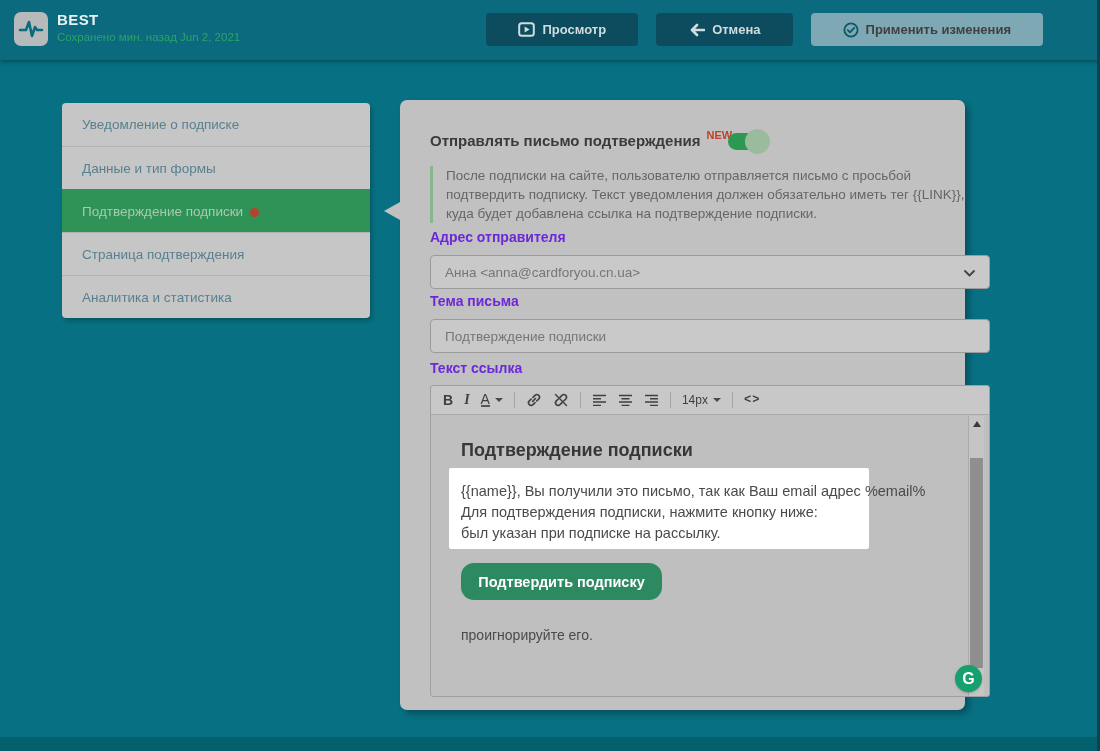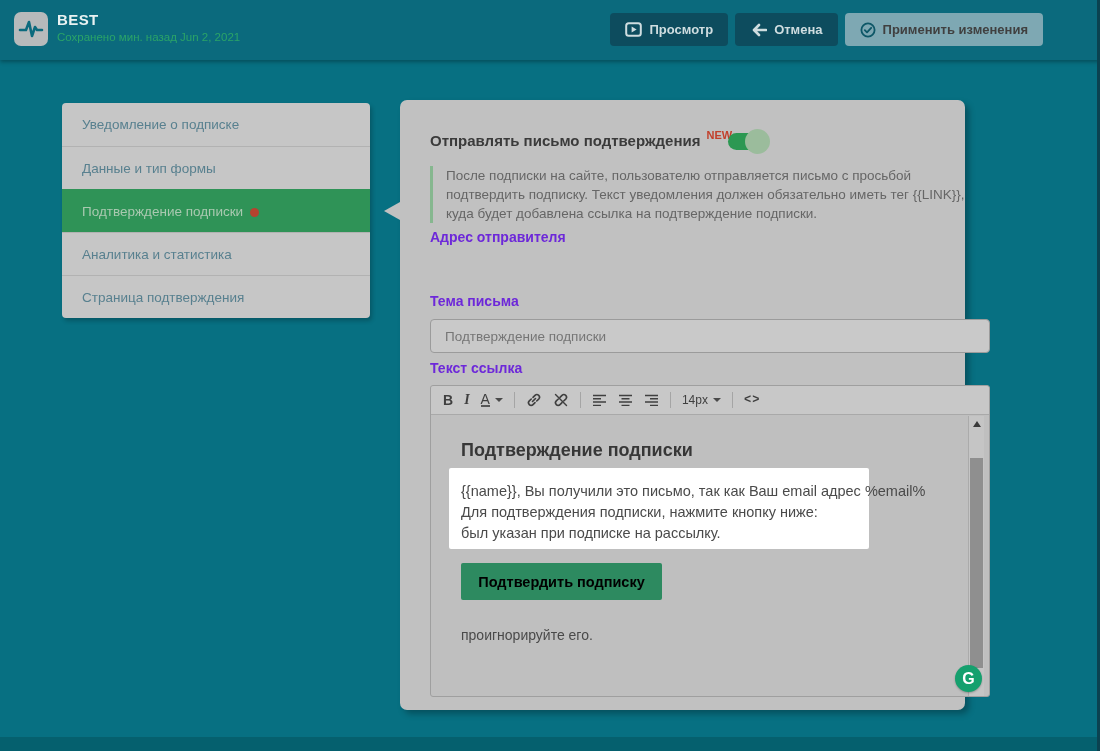--- a/index.html
+++ b/index.html
@@ -5,21 +5,21 @@
   * { margin:0; padding:0; box-sizing:border-box; }
   body { font-family:"Liberation Sans", sans-serif; background:#222; }
   .canvas { position:relative; width:1100px; height:751px; background:#077082; overflow:hidden; }
 
   
   .topbar { position:absolute; top:0; left:0; width:1100px; height:60px; background:#0b6a7d; box-shadow:0 2px 4px rgba(0,0,0,.30); z-index:5; }
   .logo-box { position:absolute; left:14px; top:12px; width:34px; height:34px; background:#b7babb; border-radius:7px; display:flex; align-items:center; justify-content:center; }
   .app-title { position:absolute; left:57px; top:11px; font-size:15px; font-weight:700; color:#e9f2f2; letter-spacing:.4px; }
   .saved-status { position:absolute; left:57px; top:31px; font-size:11.5px; color:#2ba468; }
   .topbar-actions { position:absolute; right:57px; top:13px; display:flex; gap:7px; }
-  .tb-btn { height:33px; display:flex; align-items:center; gap:7px; padding:0 15px; border-radius:4px; font-size:13px; font-weight:700; cursor:pointer; }
+  .tb-btn { height:33px; display:flex; align-items:center; gap:7px; padding:0 32px; border-radius:4px; font-size:13px; font-weight:700; cursor:pointer;margin-left:11px; }
   .tb-btn.dark { background:#0d4c5e; color:#cfdde0; }
   .tb-btn.light { background:#7ea8b3; color:#404040; }
   .tb-btn svg { display:block; }
 
   
   .sidebar { position:absolute; left:62px; top:103px; width:308px; background:#c6c6c6; border-radius:4px; box-shadow:2px 3px 4px rgba(0,0,0,.22); z-index:3; }
   .side-item { height:43px; line-height:43px; padding-left:20px; font-size:13.5px; color:#58808f; border-top:1px solid #b2b2b2; cursor:pointer; }
   .side-item:first-child { border-top:none; border-radius:4px 4px 0 0; }
   .side-item:last-child { border-radius:0 0 4px 4px; }
   .side-item.active { background:#2f9357; color:#a9c9b0; border-top-color:#2f9357; }
@@ -51,21 +51,21 @@
   .tbtn.a span.letter { border-bottom:2px solid #555; line-height:12px; display:inline-block; }
   .caret { width:0; height:0; border-left:4px solid transparent; border-right:4px solid transparent; border-top:4px solid #4a4a4a; margin-left:3px; }
   .tsep { width:1px; height:16px; background:#a5a5a5; }
   .tbtn.size { font-size:12px; }
   .tbtn.code { font-family:"Liberation Mono", monospace; font-size:12px; font-weight:700; letter-spacing:1px; }
 
   .editor-body { position:absolute; top:30px; left:0; right:0; bottom:0; cursor:text; }
   .email-heading { position:absolute; left:30px; top:24px; font-size:18px; font-weight:700; color:#373737; }
   .spotlight { position:absolute; left:18px; top:52px; width:420px; height:81px; background:#ffffff; border-radius:2px; padding:13px 0 0 12px; }
   .spotlight .pline { font-size:14.5px; color:#4a4a4a; line-height:21px; white-space:nowrap; }
-  .email-btn { position:absolute; left:30px; top:147px; width:201px; height:37px; background:#2d8a60; border-radius:2px; display:flex; align-items:center; justify-content:center; font-size:14.5px; font-weight:700; color:#000000; cursor:pointer; }
+  .email-btn { position:absolute; left:30px; top:147px; width:201px; height:37px; background:#2d8a60; border-radius:13px; display:flex; align-items:center; justify-content:center; font-size:14.5px; font-weight:700; color:#ffffff; cursor:pointer; }
   .email-footer { position:absolute; left:30px; top:209px; font-size:14px; color:#4a4a4a; line-height:21px; }
 
   .vscroll { position:absolute; top:0; right:5px; bottom:0; width:16px; background:#c5c5c5; border-left:1px solid #ababab; }
   .vscroll .up { height:16px; display:flex; align-items:center; justify-content:center; cursor:pointer; }
   .up-tri { width:0; height:0; border-left:4px solid transparent; border-right:4px solid transparent; border-bottom:6px solid #3a3a3a; }
   .vscroll .thumb { position:absolute; left:1px; right:1px; top:42px; height:210px; background:#8f8f8f; cursor:grab; }
 
   .grammarly { position:absolute; right:7px; bottom:4px; width:27px; height:27px; border-radius:50%; background:#15a06e; display:flex; align-items:center; justify-content:center; color:#ffffff; font-size:16px; font-weight:700; cursor:pointer; box-shadow:0 1px 2px rgba(0,0,0,.25); }
 
   .footer-strip { position:absolute; left:0; bottom:0; width:1100px; height:14px; background:#05606e; }
@@ -113,41 +113,49 @@
     <div class="side-item">
       <span>Уведомление о подписке</span>
     </div>
     <div class="side-item">
       <span>Данные и тип формы</span>
     </div>
     <div class="side-item active">
       <span>Подтверждение подписки</span><span class="dot"></span>
     </div>
     <div class="side-item">
+      <span>Страница подтверждения</span>
+    </div>
+    <div class="side-item">
       <span>Аналитика и статистика</span>
-    </div>
-    <div class="side-item">
-      <span>Страница подтверждения</span>
     </div>
   </div>
 
   <div class="panel-arrow"></div>
 
   <div class="panel">
 
     <div class="toggle-label">
       <span>Отправлять письмо подтверждения</span><span class="new-badge">NEW</span>
     </div>
     <div class="toggle">
       <div class="knob"></div>
     </div>
 
     <div class="infobox">После подписки на сайте, пользователю отправляется письмо с просьбой подтвердить подписку. Текст уведомления должен обязательно иметь тег {{LINK}}, куда будет добавлена ссылка на подтверждение подписки.</div>
 
     <div class="field-label" style="top:129px;">Адрес отправителя</div>
+    <div class="fake-select" style="top:155px;">
+      <span>Анна &lt;anna@cardforyou.cn.ua&gt;</span>
+      <span class="chev">
+        <svg width="11" height="7" viewBox="0 0 11 7">
+            <path d="M1 1 L5.5 5.5 L10 1" fill="none" stroke="#444" stroke-width="1.8" stroke-linecap="round" stroke-linejoin="round"></path>
+          </svg>
+      </span>
+    </div>
 
     <div class="field-label" style="top:193px;">Тема письма</div>
     <div class="fake-input" style="top:219px;">
       <span>Подтверждение подписки</span>
     </div>
 
     <div class="field-label" style="top:260px;">Текст ссылка</div>
 
     <div class="editor">
       <div class="toolbar">

